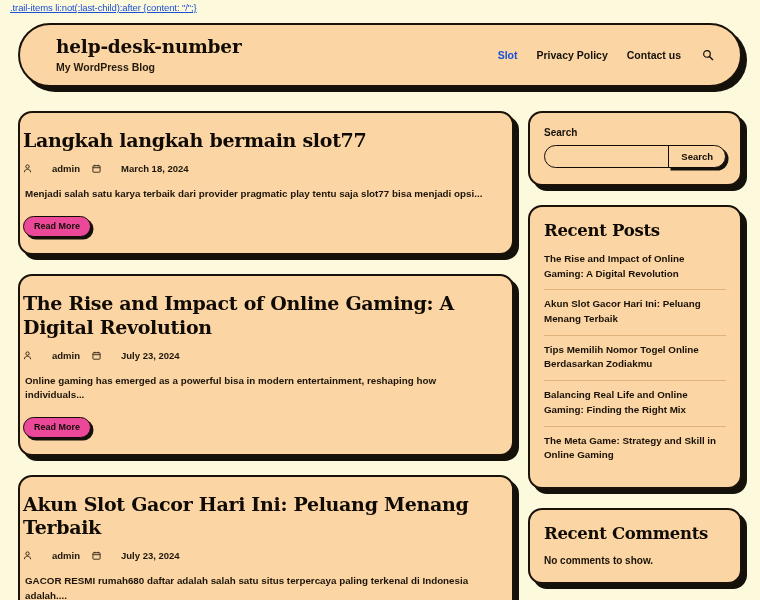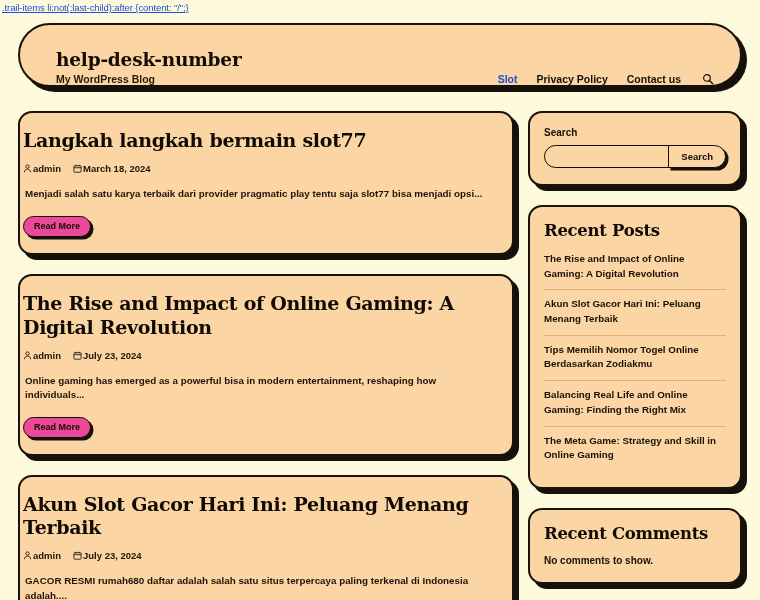--- a/index.html
+++ b/index.html
@@ -8,40 +8,40 @@
     width: 760px; height: 600px;
     overflow: hidden;
     background: #fdf9dd;
     font-family: "Liberation Sans", sans-serif;
   }
   .css-note {
     font-family: "Liberation Sans", sans-serif;
     font-size: 9.5px;
     color: #1a4fd6;
     text-decoration: underline;
-    padding: 2px 0 0 2px;
+    padding: 2px 0 0 10px;
     white-space: nowrap;
     letter-spacing: -0.1px;
   }
   .page { padding: 0 18px; }
 
   
   .nb {
     background: #fbd5a3;
     border: 2px solid #1a1208;
     box-shadow: 5px 5px 0 #14100a;
   }
 
   
   .site-header {
     margin-top: 10px;
     border-radius: 42px;
     height: 64px;
     display: flex;
-    align-items: flex-end;
+    align-items: center;
     justify-content: space-between;
     padding: 0 26px 0 36px;
   }
   .brand-title {
     font-family: "DejaVu Serif", "Liberation Serif", serif;
     font-weight: bold;
     font-size: 18.5px;
     color: #120c04;
     letter-spacing: -0.2px;
     line-height: 1.1;
@@ -90,21 +90,21 @@
   }
   .post-meta {
     display: flex;
     align-items: center;
     gap: 12px;
     font-size: 9.5px;
     font-weight: bold;
     color: #1d150a;
     margin-bottom: 13px;
   }
-  .meta-item { display: flex; align-items: center; gap: 1px; }
+  .meta-item { display: flex; align-items: center; gap: 20px; }
   .post-excerpt {
     font-size: 9.8px;
     font-weight: bold;
     color: #1d150a;
     line-height: 1.45;
     margin: 0 0 14px 2px;
   }
   .read-more {
     display: inline-block;
     background: #ec4899;

